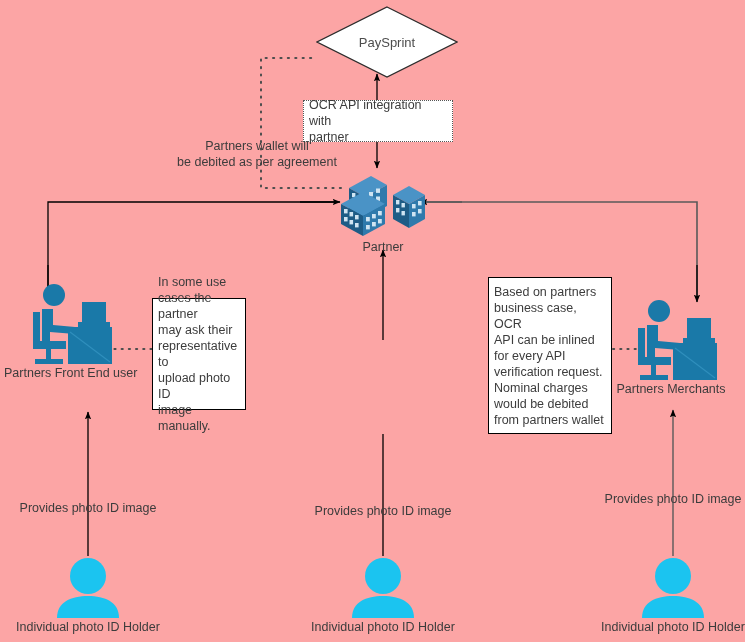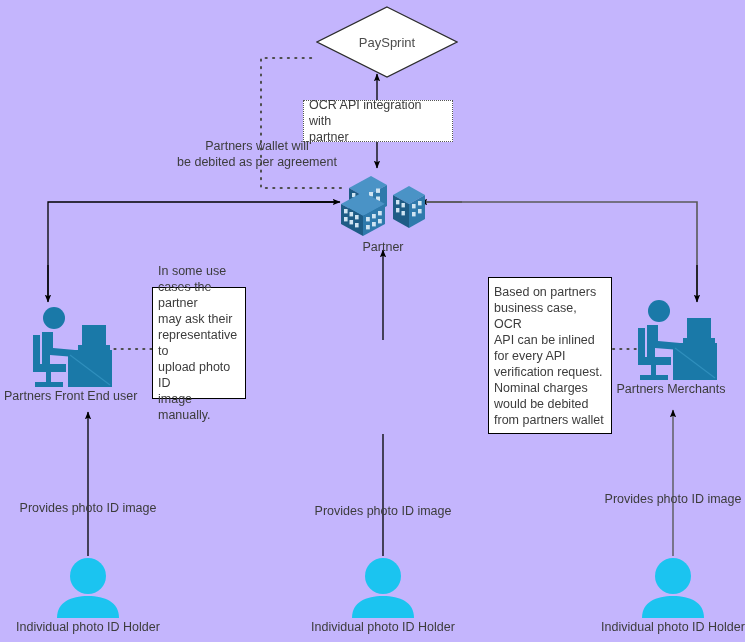--- a/index.html
+++ b/index.html
@@ -9,21 +9,21 @@
   }
   body {
     font-family: "Liberation Sans", sans-serif;
     color: #333333;
   }
   #canvas {
     position: relative;
     width: 745px;
     height: 642px;
     overflow: hidden;
-    background: #c4b5fd;
+    background: #fca5a5;
   }
   #edges {
     position: absolute;
     left: 0;
     top: 0;
     width: 745px;
     height: 642px;
     pointer-events: none;
   }
 
@@ -209,21 +209,21 @@
           </g>
         </g>
       </svg>
     </span>
     <span class="caption">Partner</span>
   </div>
 
   <div class="edge-label" style="left:173px; top:138px; width:168px;">Partners wallet will
 be debited as per agreement</div>
 
-  <div class="icon-node" style="left:4px; top:303px; width:124px;">
+  <div class="icon-node" style="left:4px; top:280px; width:124px;">
     <span class="glyph">
       <svg width="92" height="84" viewBox="0 0 92 84" xmlns="http://www.w3.org/2000/svg">
         <g fill="#1a79a8">
 
           <circle cx="34" cy="15" r="11"></circle>
 
           <path d="M22,29 h11 v16 l22,2 v7 l-25,-2 v10 h-8 z"></path>
 
           <rect x="13" y="32" width="7" height="36"></rect>
 
@@ -236,21 +236,21 @@
 
           <path d="M62,22 h24 v20 h-24 z"></path>
           <path d="M58,42 h32 v5 h-32 z"></path>
         </g>
         <path d="M50,52 L90,82" stroke="#2f8fbd" stroke-width="1.2" fill="none"></path>
       </svg>
     </span>
     <span class="caption">Partners Front End user</span>
   </div>
 
-  <div class="box" style="left:152px; top:287px; width:94px; height:112px;">In some use
+  <div class="box" style="left:152px; top:298px; width:94px; height:112px;">In some use
 cases the partner
 may ask their
 representative to
 upload photo ID
 image manually.</div>
 
 
   <div class="box" style="left:488px; top:277px; width:124px; height:157px;">Based on partners
 business case, OCR
 API can be inlined

